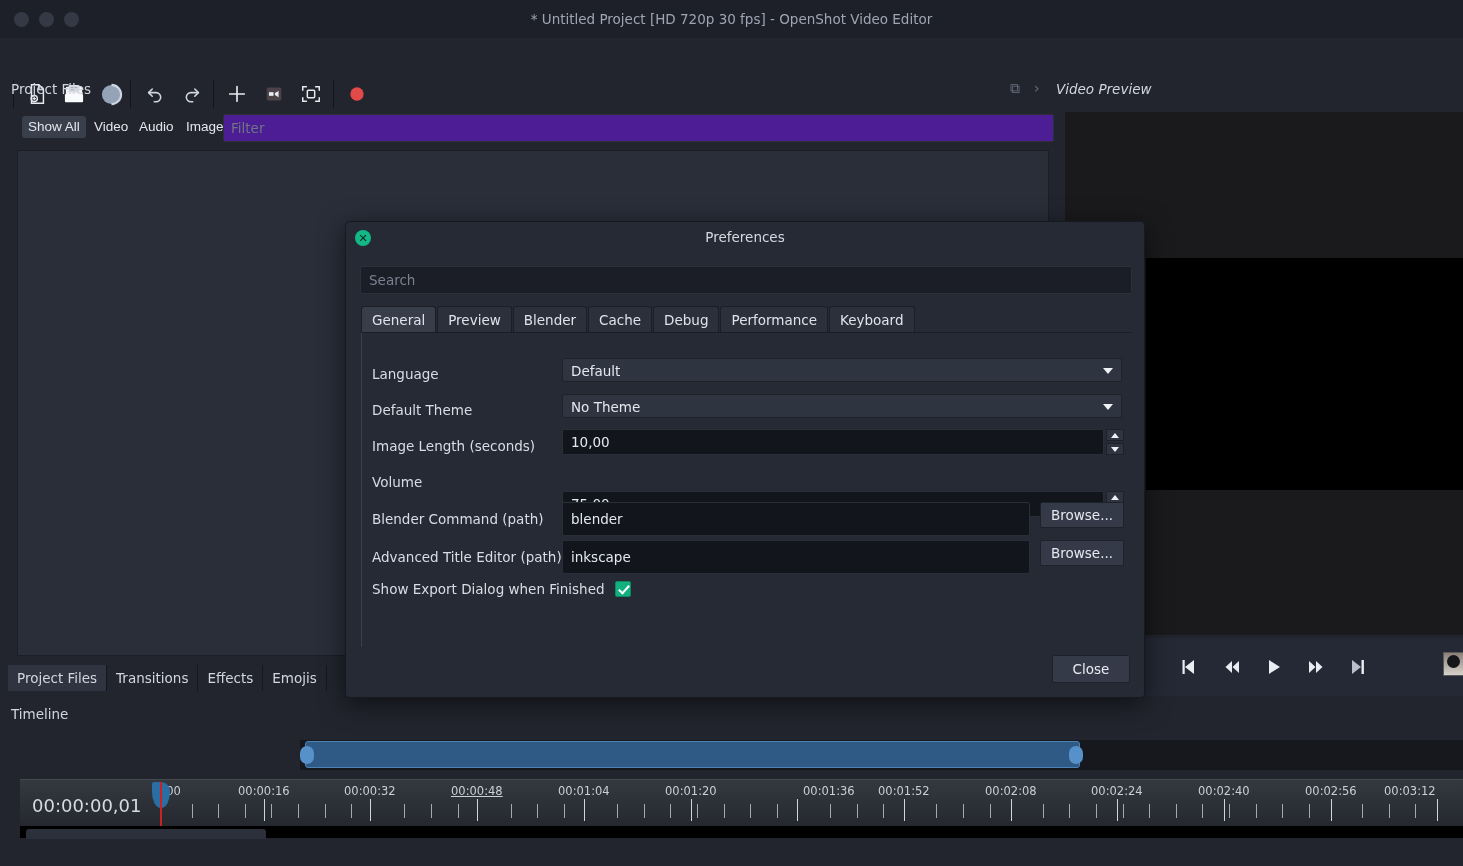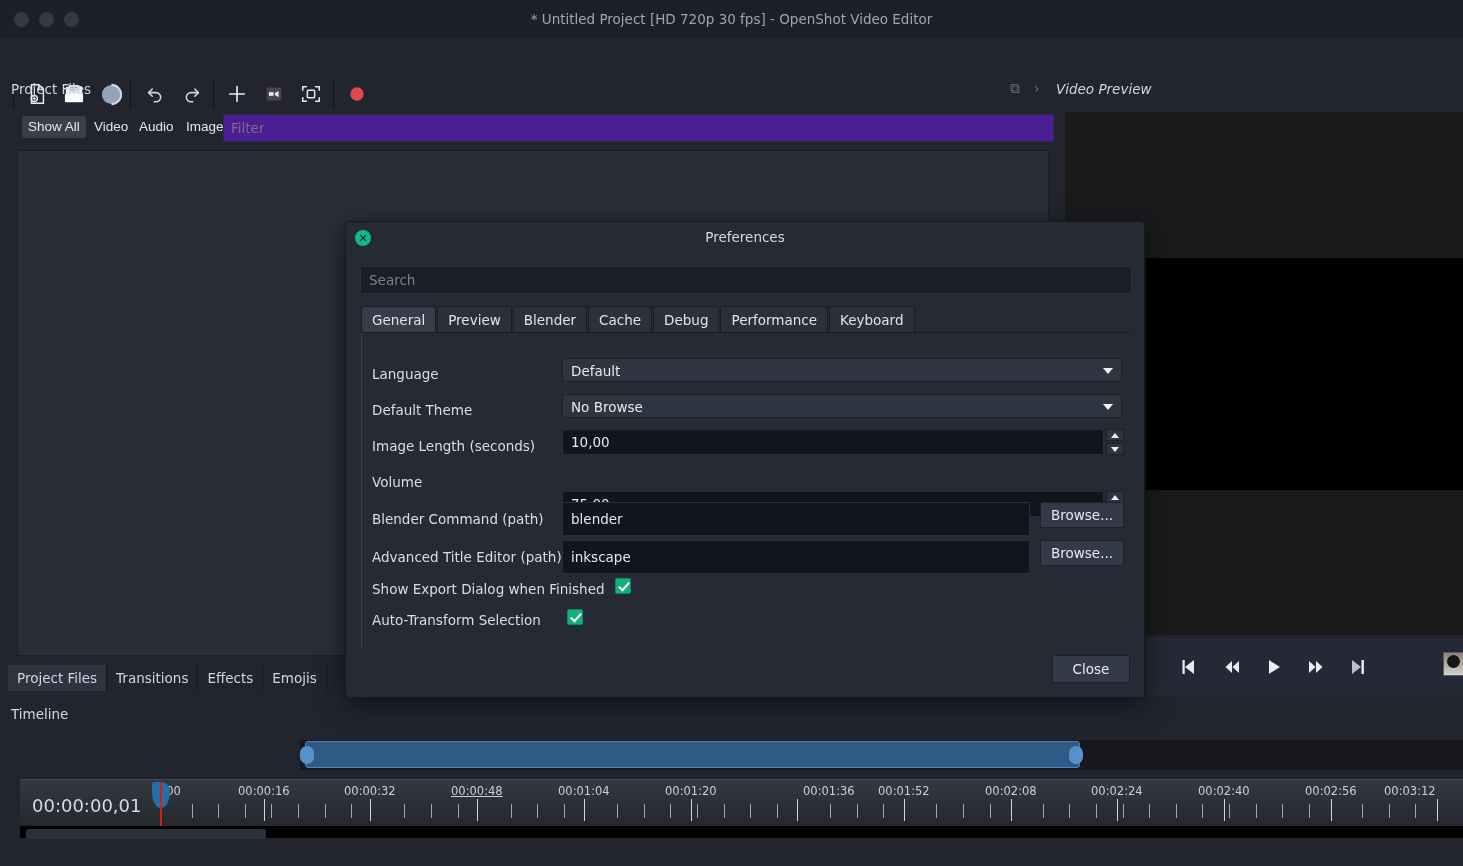--- a/index.html
+++ b/index.html
@@ -505,21 +505,21 @@
       <div class="fctl" style="left:200px;top:25px;width:560px;">
         <div class="combo"><span>Default</span>
           <span class="caret"></span>
         </div>
       </div>
 
       <div class="frow" style="top:62px;">
         <span class="flabel">Default Theme</span>
       </div>
       <div class="fctl" style="left:200px;top:61px;width:560px;">
-        <div class="combo"><span>No Browse</span>
+        <div class="combo"><span>No Theme</span>
           <span class="caret"></span>
         </div>
       </div>
 
       <div class="frow" style="top:98px;">
         <span class="flabel">Image Length (seconds)</span>
       </div>
       <div class="fctl spin-wrap" style="left:200px;top:96px;width:542px;">
         <input class="spin-input" type="text" value="10,00" style="">
         <div class="spin-btns">
@@ -556,27 +556,23 @@
       <button class="browsebtn fctl" style="left:678px;top:169px;">Browse...</button>
 
       <div class="frow" style="top:209px;">
         <span class="flabel">Advanced Title Editor (path)</span>
       </div>
       <div class="fctl" style="left:200px;top:207px;width:468px;">
         <input class="textinput" style="width: 100%;" type="text" value="inkscape">
       </div>
       <button class="browsebtn fctl" style="left:678px;top:207px;">Browse...</button>
 
-      <div class="frow" style="top:241px;align-items:center;">
+      <div class="frow" style="top:241px;align-items:flex-end;">
         <span class="flabel">Show Export Dialog when Finished</span>
         <span class="checkbox" style="margin-left:10px;"></span>
       </div>
 
-      <div class="frow" style="top:272px;align-items:center;">
-        <span class="flabel">Auto-Transform Selection</span>
-        <span class="checkbox" style="margin-left:26px;"></span>
-      </div>
     </div>
 
     <button class="dlg-closebtn">Close</button>
   </div>
 
 </div>
 
 </body></html>

